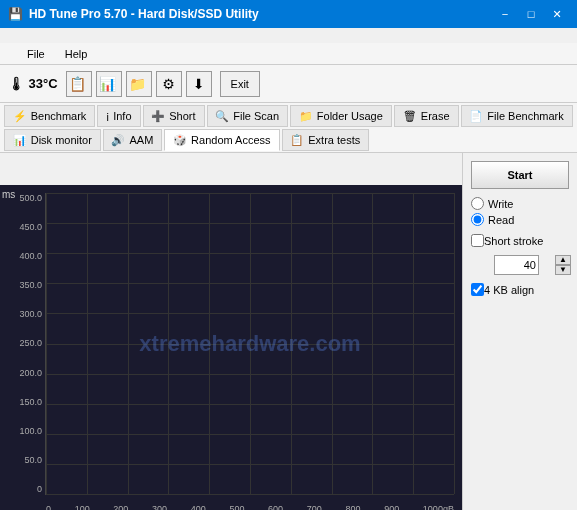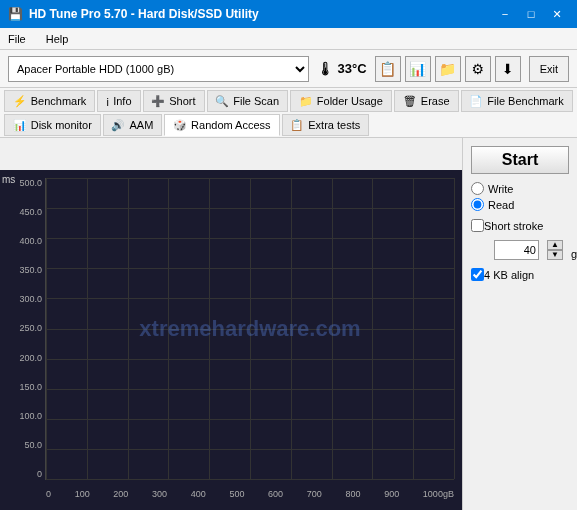--- a/index.html
+++ b/index.html
@@ -5,21 +5,21 @@
     * { box-sizing: border-box; margin: 0; padding: 0; }
     body { font-family: 'Segoe UI', Tahoma, Geneva, Verdana, sans-serif; font-size: 11px; background: #f0f0f0; width: 577px; height: 510px; overflow: hidden; }
     
     
     .title-bar { background: #0078d7; color: white; padding: 4px 8px; display: flex; align-items: center; justify-content: space-between; height: 28px; }
     .title-bar-left { display: flex; align-items: center; gap: 6px; font-size: 12px; font-weight: 600; }
     .title-bar-controls { display: flex; gap: 2px; }
     .title-btn { background: transparent; border: none; color: white; width: 24px; height: 20px; cursor: pointer; font-size: 11px; display: flex; align-items: center; justify-content: center; }
     
     
-    .menu-bar { background: #f5f5f5; border-bottom: 1px solid #ccc; padding: 2px 4px; display: flex; gap: 12px; height: 22px; align-items: center; }
+    .menu-bar { background: #f5f5f5; border-bottom: 1px solid #ccc; padding: 2px 23px; display: flex; gap: 12px; height: 22px; align-items: center; margin-top: 15px; }
     .menu-item { cursor: pointer; padding: 2px 4px; font-size: 11px; color: #000; }
     
     
     .toolbar { background: #f5f5f5; border-bottom: 1px solid #ccc; padding: 4px 8px; display: flex; align-items: center; gap: 8px; height: 38px; }
     .drive-select { flex: 1; height: 26px; font-size: 11px; border: 1px solid #999; background: white; padding: 0 4px; }
     .temp-display { display: flex; align-items: center; gap: 4px; font-size: 13px; font-weight: bold; }
     .toolbar-icons { display: flex; gap: 4px; }
     .toolbar-icon { width: 26px; height: 26px; border: 1px solid #999; background: #f0f0f0; display: flex; align-items: center; justify-content: center; cursor: pointer; font-size: 14px; }
     .exit-btn { height: 26px; padding: 6px 10px; border: 1px solid #999; background: #f0f0f0; cursor: pointer; font-size: 11px; }
     
@@ -49,30 +49,30 @@
     .y-label { color: #aaa; font-size: 9px; text-align: right; width: 40px; }
     
     .x-labels { position: absolute; bottom: -20px; left: 0; right: 0; display: flex; justify-content: space-between; }
     
     .watermark { position: absolute; top: 50%; left: 50%; transform: translate(-50%, -50%); color: rgba(100, 150, 255, 0.3); font-size: 22px; font-weight: bold; white-space: nowrap; pointer-events: none; }
     .x-axis-label { color: #aaa; font-size: 9px; }
     
     
     .right-panel { width: 115px; background: #f0f0f0; border-left: 1px solid #ccc; padding: 8px; display: flex; flex-direction: column; gap: 8px; }
     
-    .start-btn { width: 100%; height: 28px; background: linear-gradient(to bottom, #ffffff, #e0e0e0); border: 1px solid #999; cursor: pointer; font-size: 16px; font-weight: bold; }
+    .start-btn { width: 100%; height: 28px; background: linear-gradient(to bottom, #ffffff, #e0e0e0); border: 1px solid #999; cursor: pointer; font-size: 11px; font-weight: bold; }
     
     .radio-group { display: flex; flex-direction: column; gap: 3px; }
     .radio-item { display: flex; align-items: center; gap: 4px; cursor: pointer; }
     .radio-item input[type="radio"] { cursor: pointer; }
     
     .checkbox-item { display: flex; align-items: flex-end; gap: 0; cursor: pointer; }
     .checkbox-item input[type="checkbox"] { cursor: pointer; }
     
-    .spinner-group { display: flex; align-items: flex-end; gap: 8px; padding-left: 23px; }
+    .spinner-group { display: flex; align-items: flex-end; gap: 16px; padding-left: 23px; }
     .spinner-input { width: 45px; height: 20px; border: 1px solid #999; text-align: right; padding: 0 2px; font-size: 11px; }
     .spinner-buttons { display: flex; flex-direction: column; }
     .spin-btn { width: 16px; height: 10px; border: 1px solid #999; background: #e0e0e0; cursor: pointer; display: flex; align-items: center; justify-content: center; font-size: 8px; line-height: 1; }
     .spinner-unit { font-size: 11px; }
   </style>
 </head>
 <body>
 
 <div class="title-bar">
   <div class="title-bar-left">
@@ -85,23 +85,20 @@
     <button class="title-btn close">✕</button>
   </div>
 </div>
 
 <div class="menu-bar">
   <span class="menu-item">File</span>
   <span class="menu-item">Help</span>
 </div>
 
 <div class="toolbar">
-  <select class="drive-select">
-    <option>Apacer Portable HDD (1000 gB)</option>
-  </select>
   <div class="temp-display">
     <span>🌡</span>
     <span>33°C</span>
   </div>
   <div class="toolbar-icons">
     <div class="toolbar-icon">📋</div>
     <div class="toolbar-icon">📊</div>
     <div class="toolbar-icon">📁</div>
     <div class="toolbar-icon">⚙</div>
     <div class="toolbar-icon">⬇</div>

